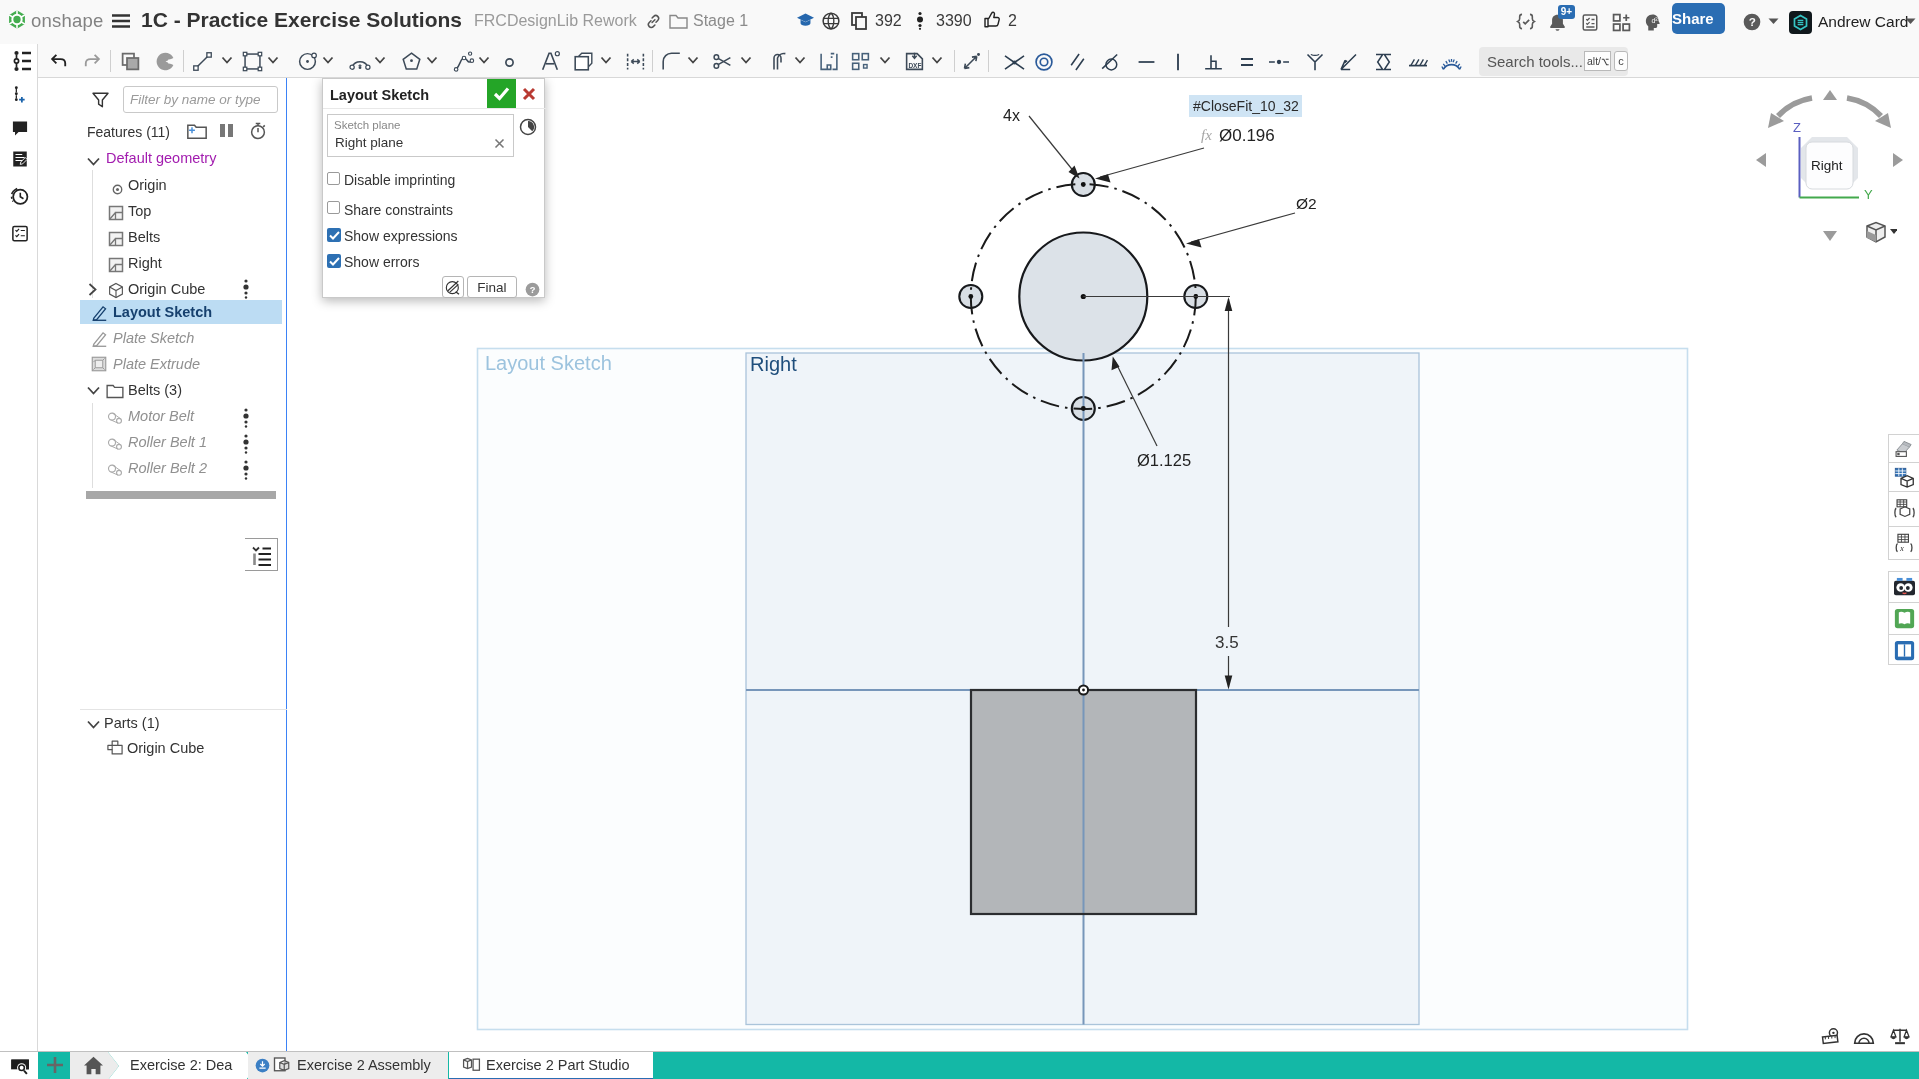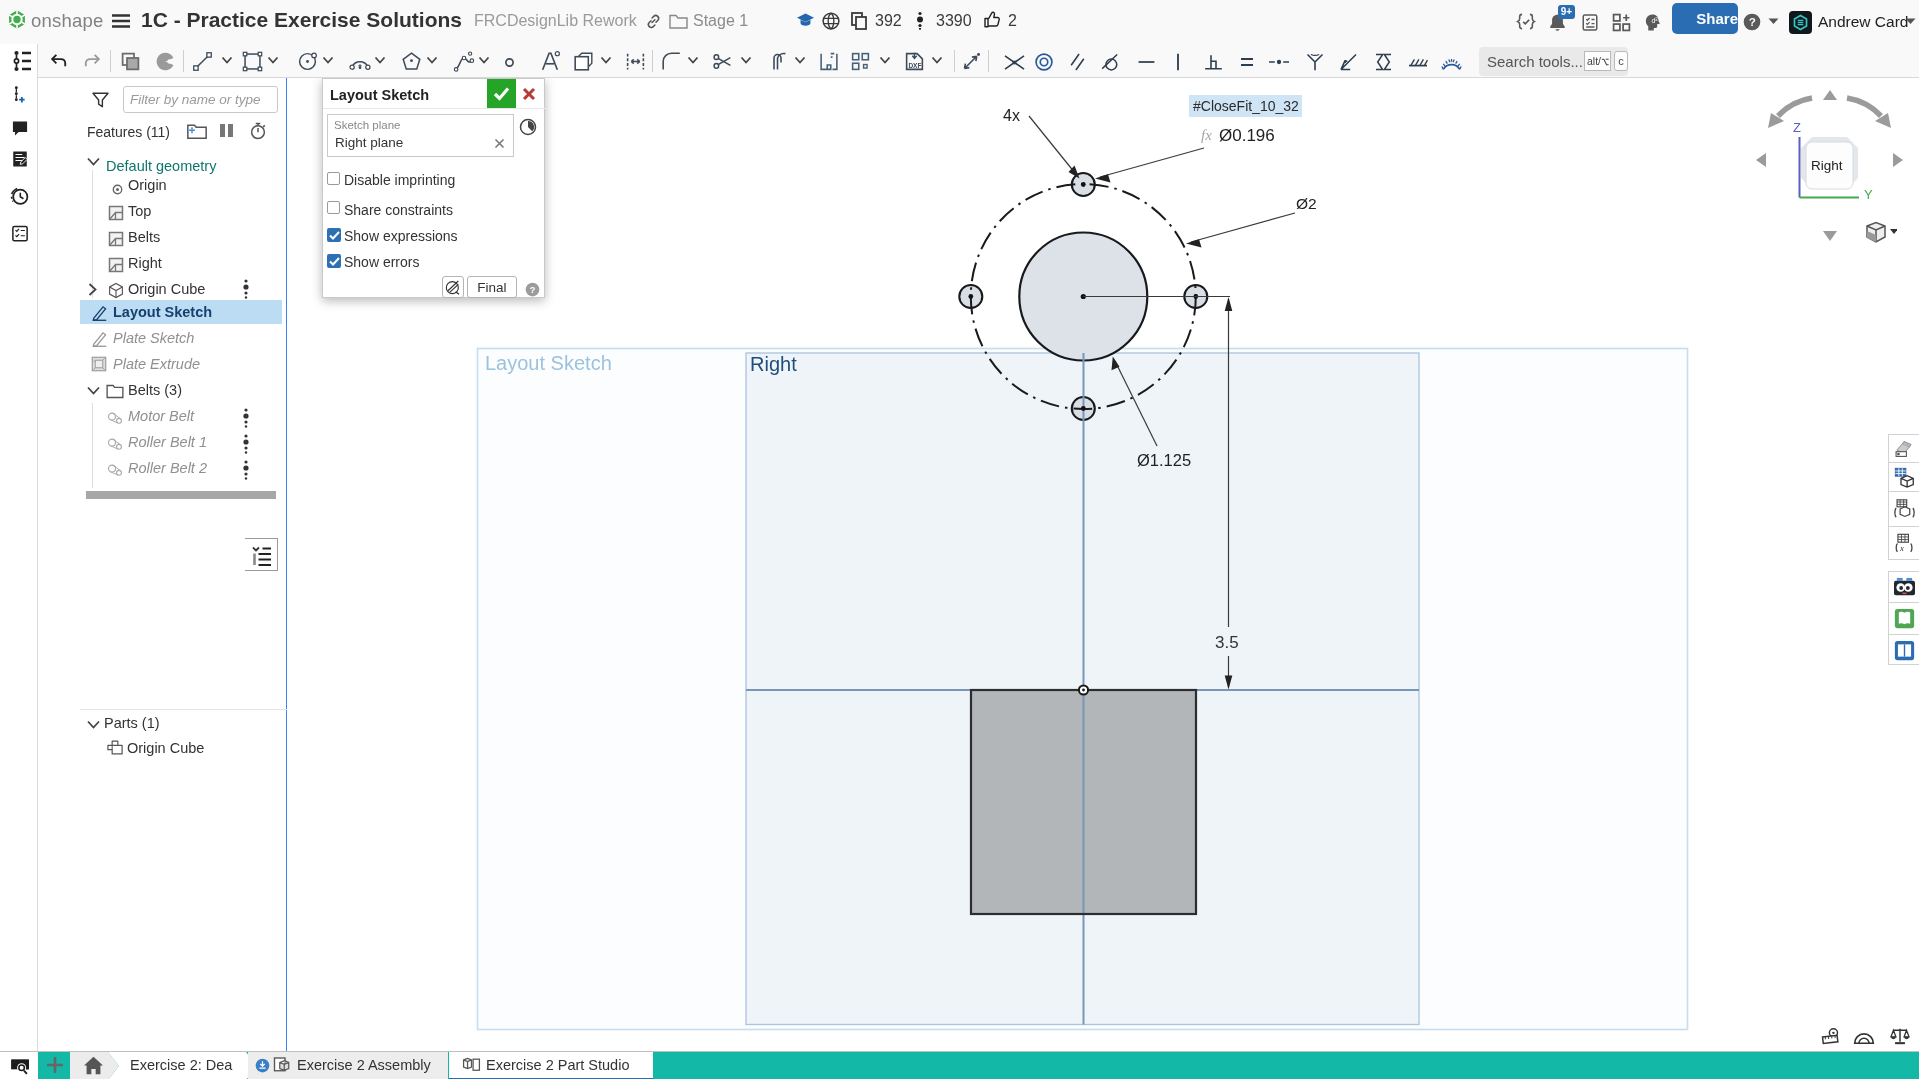--- a/index.html
+++ b/index.html
@@ -281,21 +281,21 @@
     <svg class="abs" style="left:1612px;top:13px" width="19" height="19" viewBox="0 0 24 24">
         <rect x="2" y="2" width="8" height="8" fill="none" stroke="#5a5a5a" stroke-width="2.2"></rect>
         <rect x="2" y="14" width="8" height="8" fill="none" stroke="#5a5a5a" stroke-width="2.2"></rect>
         <rect x="14" y="14" width="8" height="8" fill="none" stroke="#5a5a5a" stroke-width="2.2"></rect>
         <path d="M18 2 v8 M14 6 h8" stroke="#5a5a5a" stroke-width="2.2"></path>
       </svg>
     <svg class="abs" style="left:1643px;top:13px" width="20" height="19" viewBox="0 0 24 24">
         <path d="M11.5 2 C6 2 3 6 3 10.5 c0 2.6 1.2 4.8 3 6.2 V22 h7 v-3 h2 c1.4 0 2.3-.9 2.3-2.3 V14 h2.2 c.8 0 1.2-.8.8-1.5 L19 10 C19 5 16 2 11.5 2 Z" fill="#5a5a5a"></path>
         <text x="10" y="13" font-size="9" fill="#f9f9f9" font-family="Liberation Sans">d²</text>
       </svg>
-    <div class="abs" style="left:1672px;top:3px;width:66px;height:31px;background:#2a6db3;border-radius:5px;color:#fff;font-size:15px;font-weight:bold;text-align:right;line-height:31px">Share</div>
+    <div class="abs" style="left:1672px;top:3px;width:53px;height:31px;background:#2a6db3;border-radius:5px;color:#fff;font-size:15px;font-weight:bold;text-align:left;line-height:31px">Share</div>
     <svg class="abs" style="left:1742px;top:12px" width="20" height="20" viewBox="0 0 24 24">
         <circle cx="12" cy="12" r="10" fill="#5a5a5a"></circle>
         <text x="8" y="17" font-size="14" font-weight="bold" fill="#f9f9f9" font-family="Liberation Sans">?</text>
       </svg>
     <svg class="abs" style="left:1768px;top:18px" width="11" height="7" viewBox="0 0 11 7">
         <path d="M0.5 0.5 L5.5 6 L10.5 0.5 Z" fill="#555"></path>
       </svg>
     <div class="abs" style="left:1789px;top:11px;width:23px;height:23px;background:#10181c;border-radius:4px"></div>
     <svg class="abs" style="left:1792px;top:14px" width="17" height="17" viewBox="0 0 24 24">
         <path d="M12 2 L20.5 7 V17 L12 22 L3.5 17 V7 Z" fill="none" stroke="#35c4c4" stroke-width="2.4"></path>
@@ -553,21 +553,21 @@
     <div class="abs" style="left:140px;top:46px;width:4.5px;height:13px;background:#777"></div>
     <div class="abs" style="left:148px;top:46px;width:4.5px;height:13px;background:#777"></div>
     <svg class="abs" style="left:169px;top:44px" width="18" height="18" viewBox="0 0 24 24">
         <circle cx="12" cy="13.5" r="8.5" fill="none" stroke="#555" stroke-width="2"></circle>
         <path d="M12 8 v5.5 M9 2 h6 M12 2 v3 M19 6.5 l2-2" stroke="#555" stroke-width="2" fill="none"></path>
       </svg>
 
     <svg class="abs" style="left:7px;top:79px" width="13" height="9" viewBox="0 0 13 9">
         <path d="M1 1.5 L6.5 7.5 L12 1.5" fill="none" stroke="#444" stroke-width="1.8"></path>
       </svg>
-    <div class="abs" style="left:26px;top:80px;font-size:14.5px;color:#0f766e">Default geometry</div>
+    <div class="abs" style="left:26px;top:72px;font-size:14.5px;color:#a21caf">Default geometry</div>
     <svg class="abs" style="left:32px;top:106px" width="11" height="11" viewBox="0 0 13 13">
         <circle cx="6.5" cy="6.5" r="5" fill="none" stroke="#666" stroke-width="1.6"></circle>
         <circle cx="6.5" cy="6.5" r="1.8" fill="#666"></circle>
       </svg>
     <div class="abs" style="left:48px;top:99px;font-size:14.5px;color:#333">Origin</div>
     <svg class="abs" style="left:28px;top:127px" width="17" height="16" viewBox="0 0 17 16">
         <rect x="1.5" y="1.5" width="13" height="13" fill="#f2f2f2" stroke="#777" stroke-width="1.5"></rect>
         <path d="M7.5 14.5 V7.5 H14.5 M1.5 14.5 L7.5 7.5" stroke="#777" stroke-width="1.3" fill="none"></path>
       </svg>
     <div class="abs" style="left:48px;top:125px;font-size:14.5px;color:#333">Top</div>

